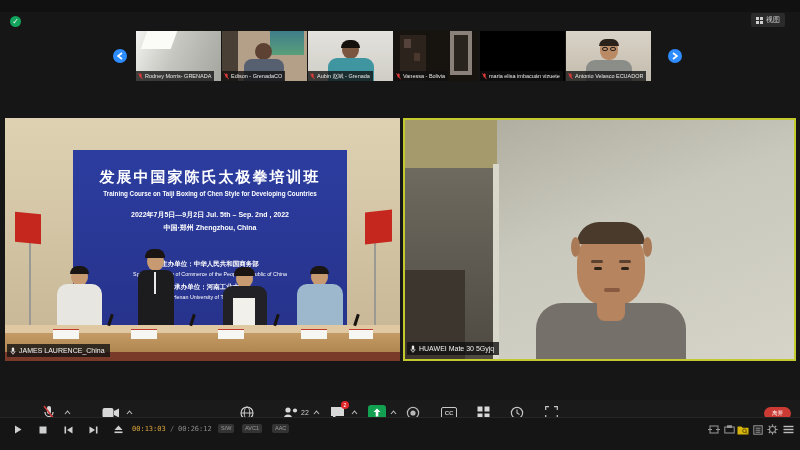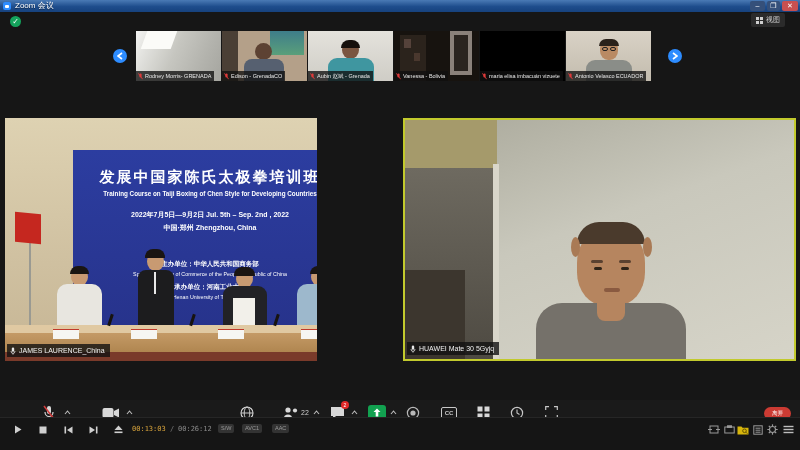--- a/index.html
+++ b/index.html
@@ -62,29 +62,20 @@
     font-size:5.5px;line-height:9px;padding:0 3px;}
   .rico{position:absolute;top:6px;width:12px;height:11px;display:flex;align-items:center;justify-content:center;}
 
   svg{display:block;}
 </style>
 </head>
 <body>
 
 <div id="stage">
 
-  <div class="abs titlebar">
-    <div class="app-ico">
-        <div></div>
-      </div>
-    <div class="title-text">Zoom 会议</div>
-    <div class="abs winbtn" style="left:750px;top:1px;width:15px;background:#35507a;">–</div>
-    <div class="abs winbtn" style="left:767px;top:1px;width:13px;background:#35507a;">❐</div>
-    <div class="abs winbtn" style="left:782px;top:1px;width:16px;background:#c75050;">✕</div>
-  </div>
 
   <div class="abs meeting">
 
     <div class="abs shield" style="left:10px;top:4px;">✓</div>
 
     <div class="abs viewbtn" style="left:751px;top:1px;">
       <div class="grid-ico">
           <div></div>
           <div></div>
           <div></div>
@@ -182,21 +173,21 @@
         <span>Antonio Velasco ECUADOR</span>
       </div>
     </div>
 
     <div class="abs navbtn" style="left:668px;top:37px;">
       <svg width="6" height="8" viewBox="0 0 6 8">
           <polyline points="1,1 5,4 1,7" fill="none" stroke="#fff" stroke-width="1.6"></polyline>
         </svg>
     </div>
 
-    <div class="abs vpanel" style="left:5px;width:312px;">
+    <div class="abs vpanel" style="left:5px;width:395px;">
       <div class="abs" style="left:0;top:0;width:395px;height:243px;background:linear-gradient(#ded2b2,#cfc0a0 60%,#c6b594);"></div>
 
       <div class="abs" style="left:68px;top:32px;width:274px;height:175px;background:linear-gradient(#2c3da0,#27338c);">
         <div class="abs" style="left:0;top:18px;width:274px;text-align:center;color:#fff;font-size:15px;font-weight:bold;letter-spacing:2px;white-space:nowrap;">发展中国家陈氏太极拳培训班</div>
         <div class="abs" style="left:0;top:40px;width:274px;text-align:center;color:#fff;font-size:6.3px;font-weight:bold;white-space:nowrap;">Training Course on Taiji Boxing of Chen Style for Developing Countries</div>
         <div class="abs" style="left:0;top:60px;width:274px;text-align:center;color:#fff;font-size:7px;font-weight:bold;white-space:nowrap;">2022年7月5日—9月2日 Jul. 5th – Sep. 2nd , 2022</div>
         <div class="abs" style="left:0;top:73px;width:274px;text-align:center;color:#fff;font-size:7px;font-weight:bold;white-space:nowrap;">中国·郑州    Zhengzhou, China</div>
         <div class="abs" style="left:0;top:110px;width:274px;text-align:center;color:#fff;font-size:6.5px;font-weight:bold;white-space:nowrap;">主办单位：中华人民共和国商务部</div>
         <div class="abs" style="left:0;top:121px;width:274px;text-align:center;color:#fff;font-size:5.3px;white-space:nowrap;">Sponsor: Ministry of Commerce of the People's Republic of China</div>
         <div class="abs" style="left:0;top:133px;width:274px;text-align:center;color:#fff;font-size:6.5px;font-weight:bold;white-space:nowrap;">承办单位：河南工业大学</div>

